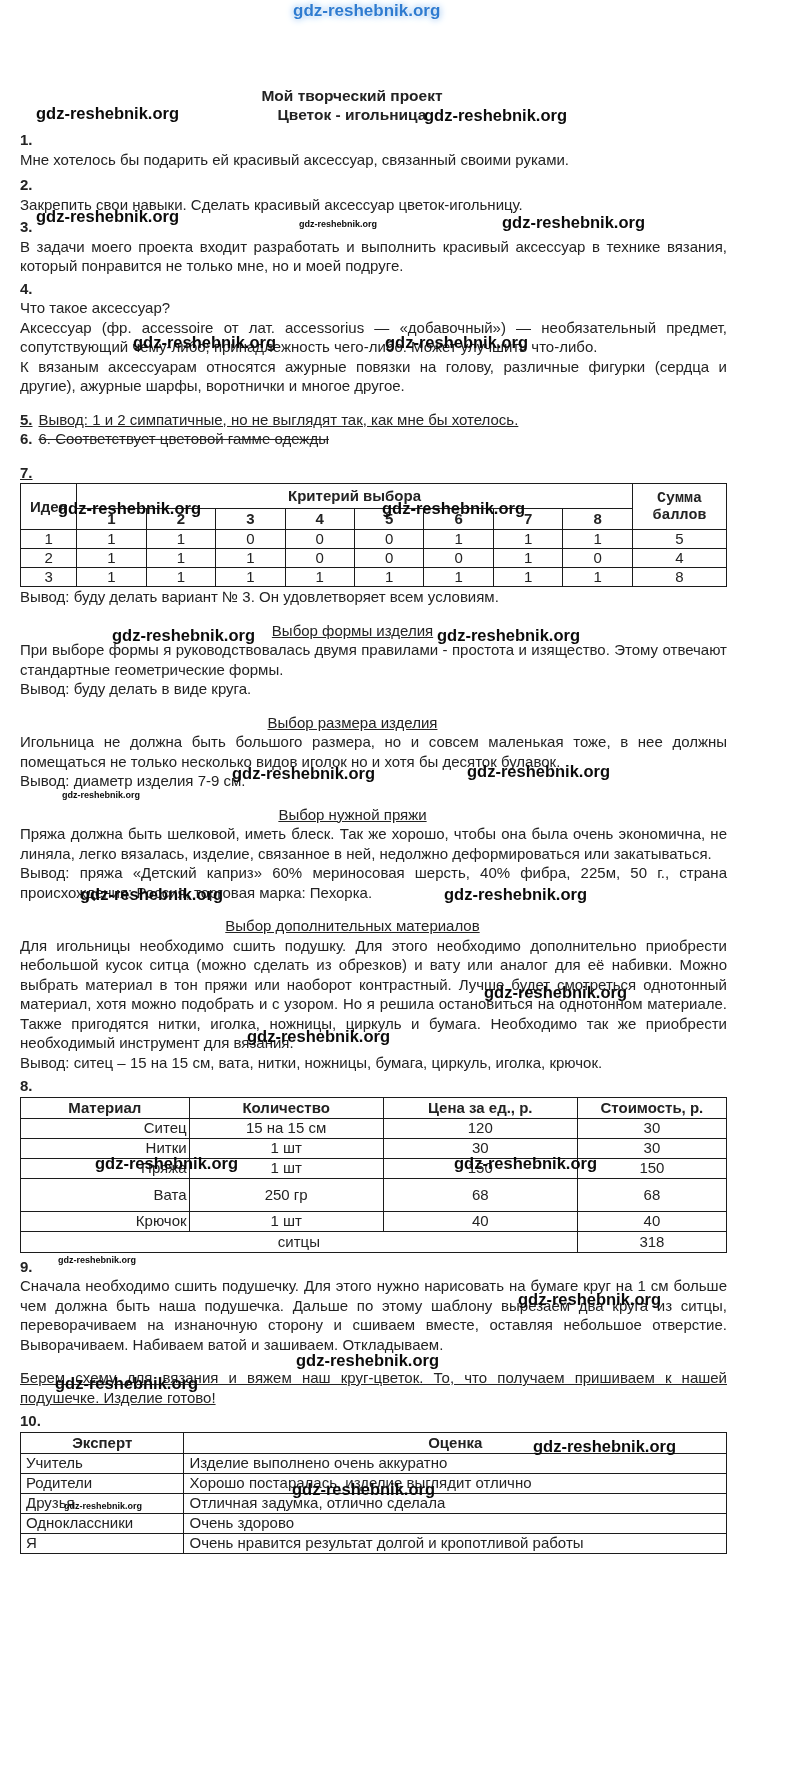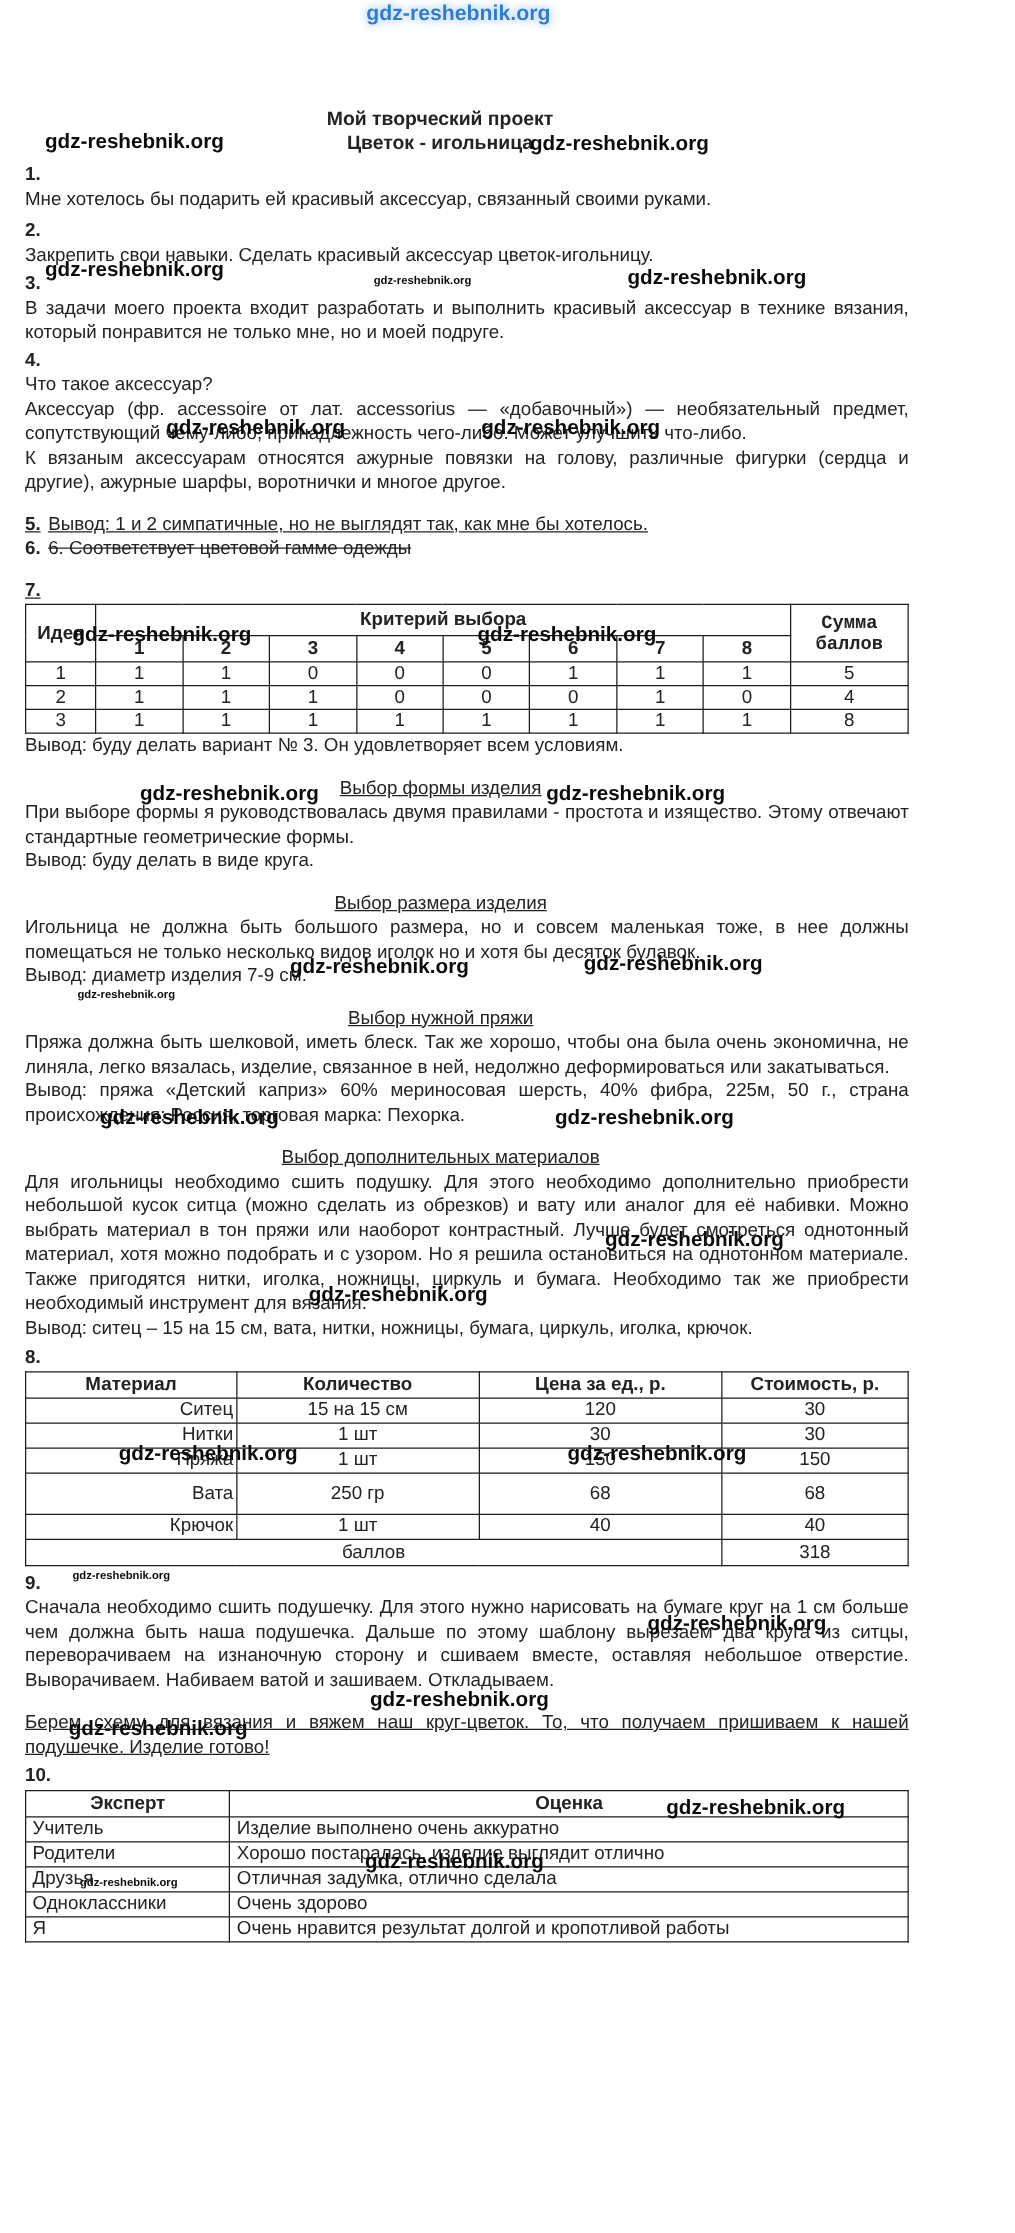--- a/index.html
+++ b/index.html
@@ -225,21 +225,21 @@
           <td>68</td>
           <td>68</td>
         </tr>
         <tr class="dr">
           <td class="left">Крючок</td>
           <td>1 шт</td>
           <td>40</td>
           <td>40</td>
         </tr>
         <tr class="total">
-          <td colspan="3">баллов</td>
+          <td colspan="3">ситцы</td>
           <td>318</td>
         </tr>
       </tbody>
     </table>
 
     <div class="num mt4">9.</div>
     <p class="just">Сначала необходимо сшить подушечку. Для этого нужно нарисовать на бумаге круг на 1 см больше чем должна быть наша подушечка. Дальше по этому шаблону вырезаем два круга из ситцы, переворачиваем на изнаночную сторону и сшиваем вместе, оставляя небольшое отверстие. Выворачиваем. Набиваем ватой и зашиваем. Откладываем.</p>
     <p class="just mt2">Берем схему для вязания и вяжем наш круг-цветок. То, что получаем пришиваем к нашей подушечке. Изделие готово!</p>
 
     <div class="num mt4">10.</div>

